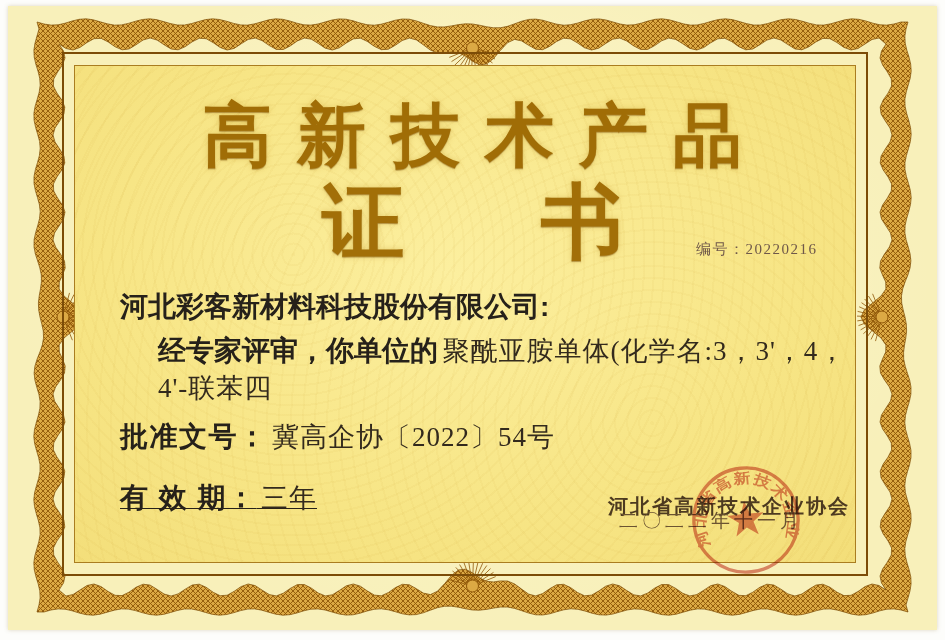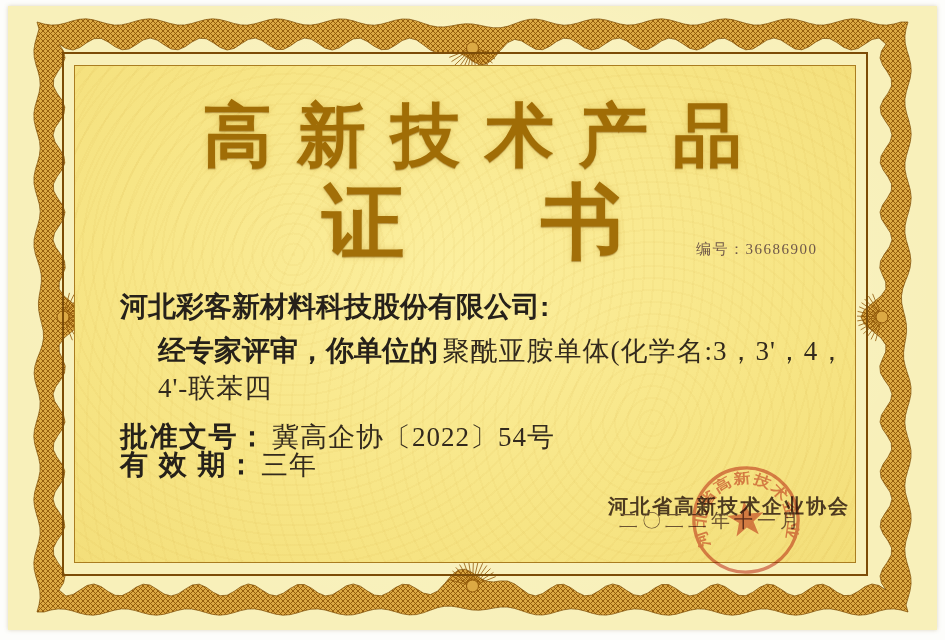--- a/index.html
+++ b/index.html
@@ -48,21 +48,21 @@
   }
 
   .body-text { position:absolute; left:112px; width:740px; color:#26211a; }
   .hei  { font-family:"Liberation Sans", sans-serif; font-weight:600; font-size:28px; }
   .kai  { font-family:"Liberation Serif", serif; font-weight:400; font-size:27px;
           color:#332a1d; letter-spacing:1px; }
   .line-recipient { top:282px; }
   .line-review    { top:326px; padding-left:38px; }
   .line-product2  { top:369px; }
   .line-approval  { top:412px; }
-  .line-validity  { top:440px; }
+  .line-validity  { top:473px;text-decoration:underline; }
   .lbl { letter-spacing:1.5px; }
 
   .issuer {
     position:absolute; left:556px; top:487px; width:330px; text-align:center;
     font-family:"Liberation Serif", serif; font-size:20px; font-weight:600;
     color:#4d3a20; letter-spacing:2px;
   }
   .issue-date {
     position:absolute; left:548px; top:502px; width:310px; text-align:center;
     font-family:"Liberation Serif", serif; font-size:19px;
@@ -154,21 +154,21 @@
     <div class="frame-outer"></div>
     <div class="frame-inner"></div>
 
     <div class="title-row title-main">
       <span>高新技术产品</span>
     </div>
     <div class="title-row title-sub">
       <span>证 书</span>
     </div>
 
-    <div class="serial">编号：36686900</div>
+    <div class="serial">编号：20220216</div>
 
     <div class="body-text hei line-recipient">河北彩客新材料科技股份有限公司:</div>
 
     <div class="body-text line-review">
       <span class="hei">经专家评审，你单位的</span>
       <span class="kai">聚酰亚胺单体(化学名:3，3'，4，4'-联苯四</span>
     </div>
 
 
     <div class="body-text line-approval">

